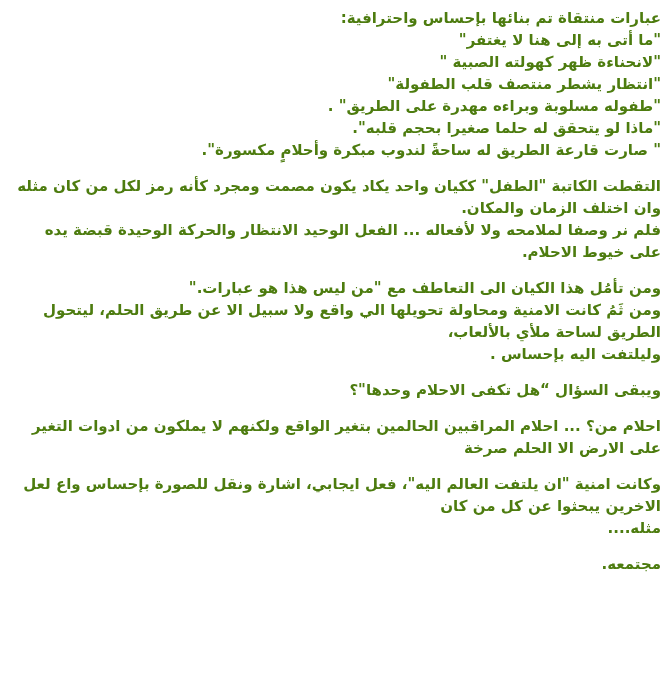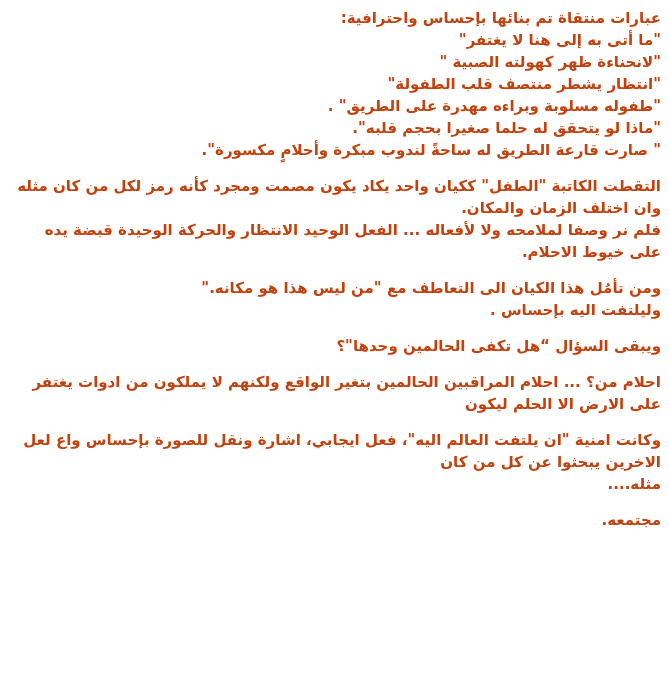--- a/index.html
+++ b/index.html
@@ -12,21 +12,21 @@
     height: 686px;
     overflow: hidden;
     direction: rtl;
     font-family: "DejaVu Sans", "Liberation Sans", sans-serif;
   }
   .doc {
     box-sizing: border-box;
     width: 669px;
     height: 686px;
     padding: 7px 8px 8px 14px;
-    color: #c2410c;
+    color: #4d7c0f;
     font-size: 15px;
     font-weight: bold;
     text-align: right;
   }
   .para {
     margin: 0 0 14px 0;
   }
   .line {
     min-height: 22px;
     line-height: 22px;
@@ -48,30 +48,31 @@
     <div class="line">" صارت قارعة الطريق له ساحةً لندوب مبكرة وأحلامٍ مكسورة".</div>
   </div>
 
 
   <div class="para">
     <div class="line">التقطت الكاتبة "الطفل" ككيان واحد يكاد يكون مصمت ومجرد كأنه رمز لكل من كان مثله وان اختلف الزمان والمكان.</div>
     <div class="line">فلم نر وصفا لملامحه ولا لأفعاله ... الفعل الوحيد الانتظار والحركة الوحيدة قبضة يده على خيوط الاحلام.</div>
   </div>
 
   <div class="para">
-    <div class="line">ومن تأمُل هذا الكيان الى التعاطف مع "من ليس هذا هو مكانه."</div>
+    <div class="line">ومن تأمُل هذا الكيان الى التعاطف مع "من ليس هذا هو عبارات."</div>
+    <div class="line">ومن ثَمُ كانت الامنية ومحاولة تحويلها الي واقع ولا سبيل الا عن طريق الحلم، ليتحول الطريق لساحة ملأي بالألعاب،</div>
     <div class="line">وليلتفت اليه بإحساس .</div>
   </div>
 
   <div class="para">
-    <div class="line">ويبقى السؤال “هل تكفى الحالمين وحدها"؟</div>
+    <div class="line">ويبقى السؤال “هل تكفى الاحلام وحدها"؟</div>
   </div>
 
   <div class="para">
-    <div class="line">احلام من؟ ... احلام المراقبين الحالمين بتغير الواقع ولكنهم لا يملكون من ادوات يغتفر على الارض الا الحلم ليكون</div>
+    <div class="line">احلام من؟ ... احلام المراقبين الحالمين بتغير الواقع ولكنهم لا يملكون من ادوات التغير على الارض الا الحلم صرخة</div>
   </div>
 
   <div class="para">
     <div class="line">وكانت امنية "ان يلتفت العالم اليه"، فعل ايجابي، اشارة ونقل للصورة بإحساس واع لعل الاخرين يبحثوا عن كل من كان</div>
     <div class="line">مثله....</div>
   </div>
 
   <div class="para">
     <div class="line">مجتمعه.</div>
   </div>

